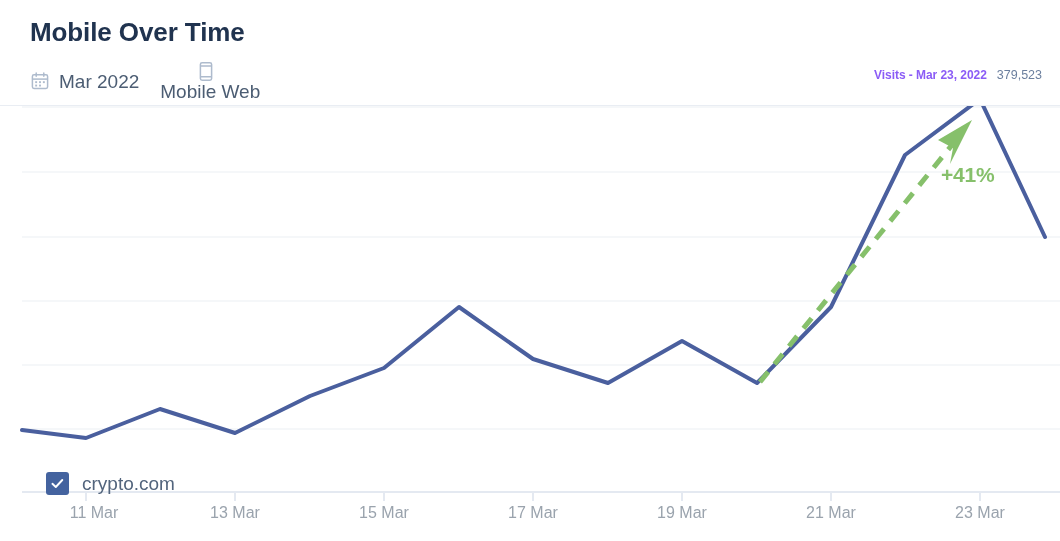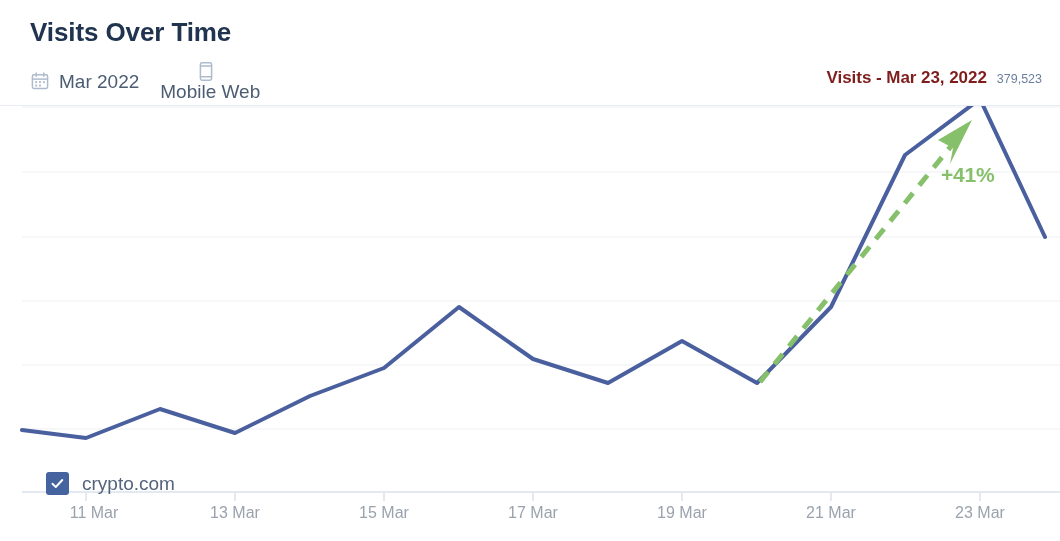--- a/index.html
+++ b/index.html
@@ -73,23 +73,23 @@
   
   #series-readout {
     position: absolute;
     right: 18px;
     top: 68px;
     display: flex;
     align-items: baseline;
     white-space: nowrap;
   }
   #readout-label {
-    font-size: 17px;
+    font-size: 12px;
     font-weight: bold;
-    color: #7f1d1d;
+    color: #8b5cf6;
     letter-spacing: -0.05px;
   }
   #readout-value {
     font-size: 12.5px;
     font-weight: normal;
     color: #6b7f9e;
     margin-left: 10px;
   }
 
   
@@ -156,21 +156,21 @@
     white-space: nowrap;
   }
 </style>
 </head>
 <body>
 
 <div id="app">
 
   <div id="header">
 
-    <div id="page-title">Visits Over Time</div>
+    <div id="page-title">Mobile Over Time</div>
 
     <div id="meta-row">
 
       <div class="meta-item">
         <span class="meta-icon">
           <svg width="18" height="18" viewBox="0 0 18 18" fill="none">
             <rect x="1.4" y="2.8" width="15.2" height="13.6" rx="1.6" stroke="currentColor" stroke-width="1.5"></rect>
             <path d="M1.4 7.1H16.6" stroke="currentColor" stroke-width="1.5"></path>
             <path d="M5.2 1.1V4.2M12.8 1.1V4.2" stroke="currentColor" stroke-width="1.5" stroke-linecap="round"></path>
             <rect x="4.2" y="9.2" width="1.9" height="1.9" fill="currentColor"></rect>

